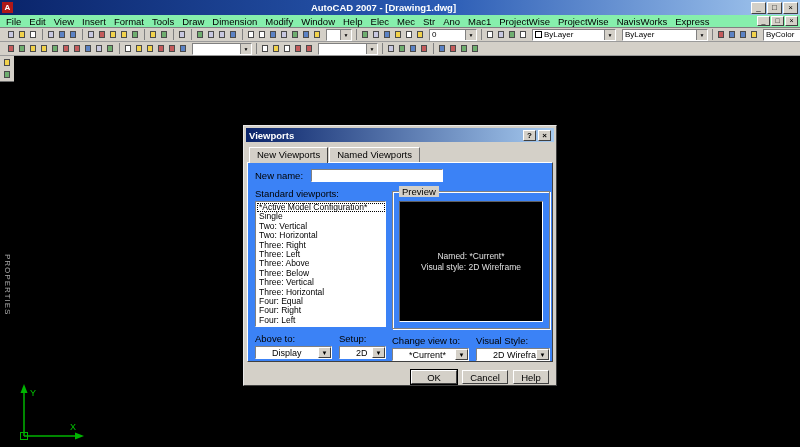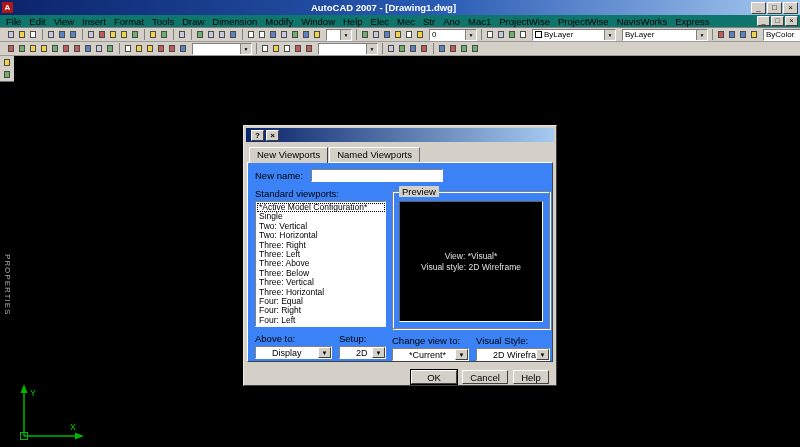--- a/index.html
+++ b/index.html
@@ -5,21 +5,21 @@
   * { box-sizing: border-box; margin: 0; padding: 0; }
   html,body { width:800px; height:447px; overflow:hidden; }
   body { font-family:"Liberation Sans", sans-serif; background:#000; position:relative; }
 
   
   .titlebar { height:15px; background:linear-gradient(to right,#0a246a,#2a5bb4 55%,#a6caf0); display:flex; align-items:center; padding:0 2px; }
   .app-icon { width:11px; height:11px; background:#b01818; color:#fff; font-size:8px; font-weight:bold; text-align:center; line-height:11px; flex:none; }
   .title-text { color:#fff; font-size:9.5px; font-weight:bold; margin-left:4px; flex:1; white-space:nowrap;text-align:center; }
   .win-btn { width:15px; height:12px; margin-left:1px; background:#d4d0c8; border:1px solid; border-color:#fff #404040 #404040 #fff; font-size:8px; line-height:10px; text-align:center; color:#000; flex:none; }
 
-  .menubar { height:13px; background:#0f766e; display:flex; align-items:center; padding:0 2px; border-bottom:1px solid #808080; }
+  .menubar { height:13px; background:#86efac; display:flex; align-items:center; padding:0 2px; border-bottom:1px solid #808080; }
   .menu-item { font-size:9.5px; padding:0 4px; white-space:nowrap; color:#000; }
   .mdi-btns { margin-left:auto; display:flex; }
   .mdi-btn { width:13px; height:10px; margin-left:1px; background:#d4d0c8; border:1px solid; border-color:#fff #404040 #404040 #fff; font-size:7px; line-height:8px; text-align:center; }
 
   .toolbar { height:14px; background:#d4d0c8; display:flex; align-items:center; padding:0 3px; border-bottom:1px solid #9a9a9a; }
   .tb-group { display:inline-flex; align-items:center; gap:1px; padding:0 3px; }
   .tb-group + .tb-group, .tb-combo + .tb-group, .tb-group + .tb-combo { border-left:1px solid #808080; margin-left:1px; }
   .tb-icon { width:10px; height:11px; display:inline-flex; align-items:center; justify-content:center; flex:none; }
   .tb-mark { width:6px; height:7px; border:1px solid #4a4a4a; display:block; }
   .tb-combo { height:12px; background:#fff; border:1px solid; border-color:#808080 #fff #fff #808080; display:inline-flex; align-items:stretch; font-size:8px; margin:0 3px; flex:none; }
@@ -399,20 +399,21 @@
     <line x1="9" y1="54" x2="62" y2="54" stroke="#00b400" stroke-width="1.5"></line>
     <polygon points="69,54 60,50.5 60,57.5" fill="#00b400"></polygon>
     <rect x="5.5" y="50.5" width="7" height="7" fill="none" stroke="#00b400" stroke-width="1"></rect>
     <text x="15" y="14" fill="#00c800" font-size="9">Y</text>
     <text x="55" y="48" fill="#00c800" font-size="9">X</text>
   </svg>
 </div>
 
 <div class="dialog">
   <div class="dlg-title">
+    <span class="dlg-title-text">Viewports</span>
     <span class="dlg-btn">?</span>
     <span class="dlg-btn">×</span>
   </div>
 
   <div class="tabs">
     <span class="tab active">New Viewports</span>
     <span class="tab">Named Viewports</span>
   </div>
 
   <div class="tab-panel">
@@ -455,21 +456,21 @@
             </div>
           </div>
         </div>
       </div>
 
       <div class="col-right">
         <div class="groupbox">
           <span class="groupbox-label">Preview</span>
           <div class="preview-box">
             <div id="preview-lines" style="text-align:center;">
-                <div>View: *Visual*</div>
+                <div>Named: *Current*</div>
                 <div>Visual style: 2D Wireframe</div>
               </div>
           </div>
         </div>
         <div class="combo-row">
           <div class="fld">
             <div class="lbl">Change view to:</div>
             <div class="combo w77">
               <span class="combo-text">*Current*</span>
               <span class="combo-btn">▼</span>

